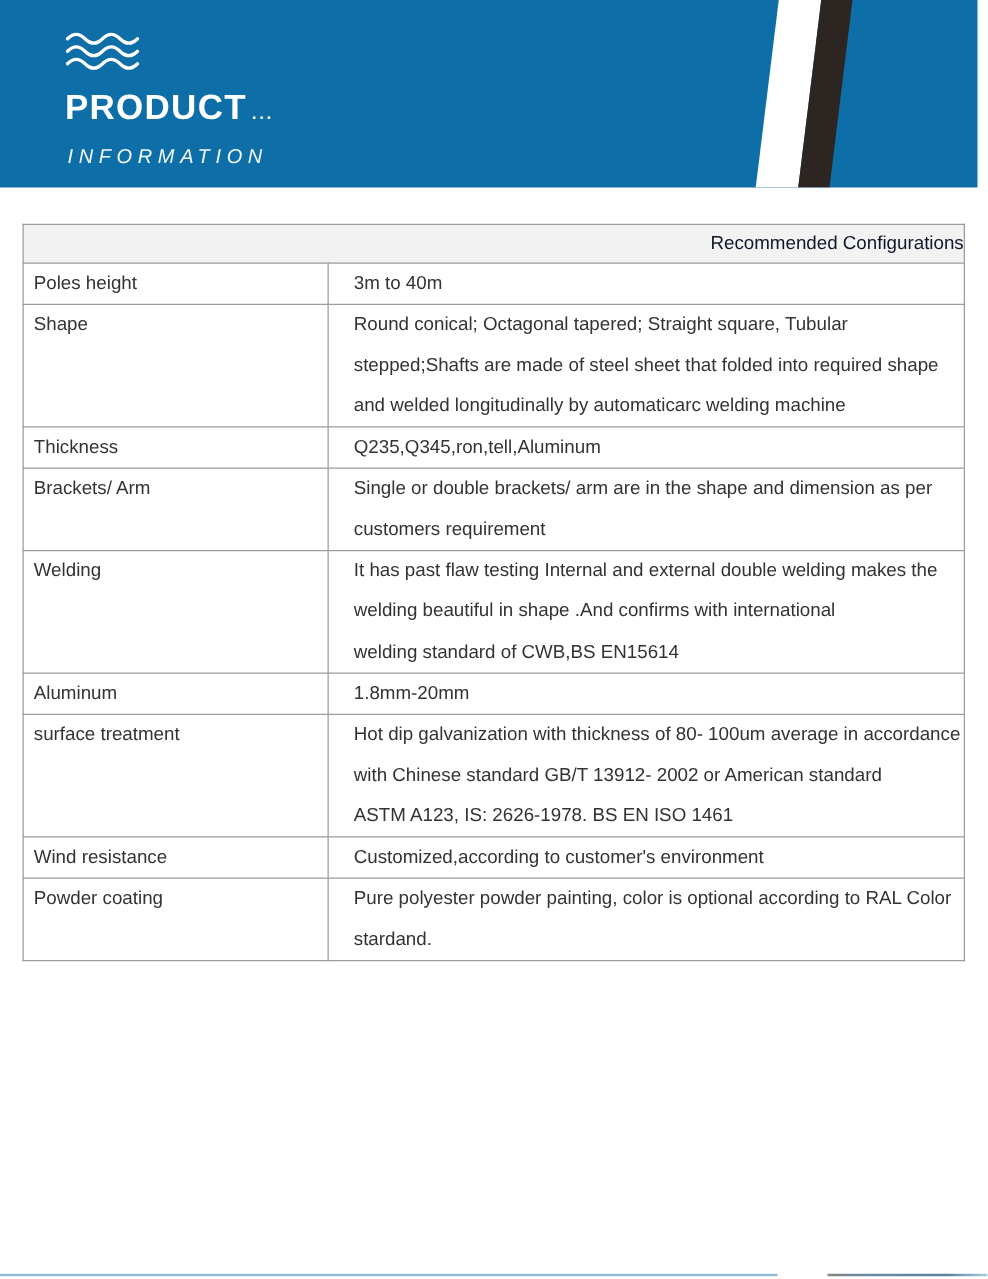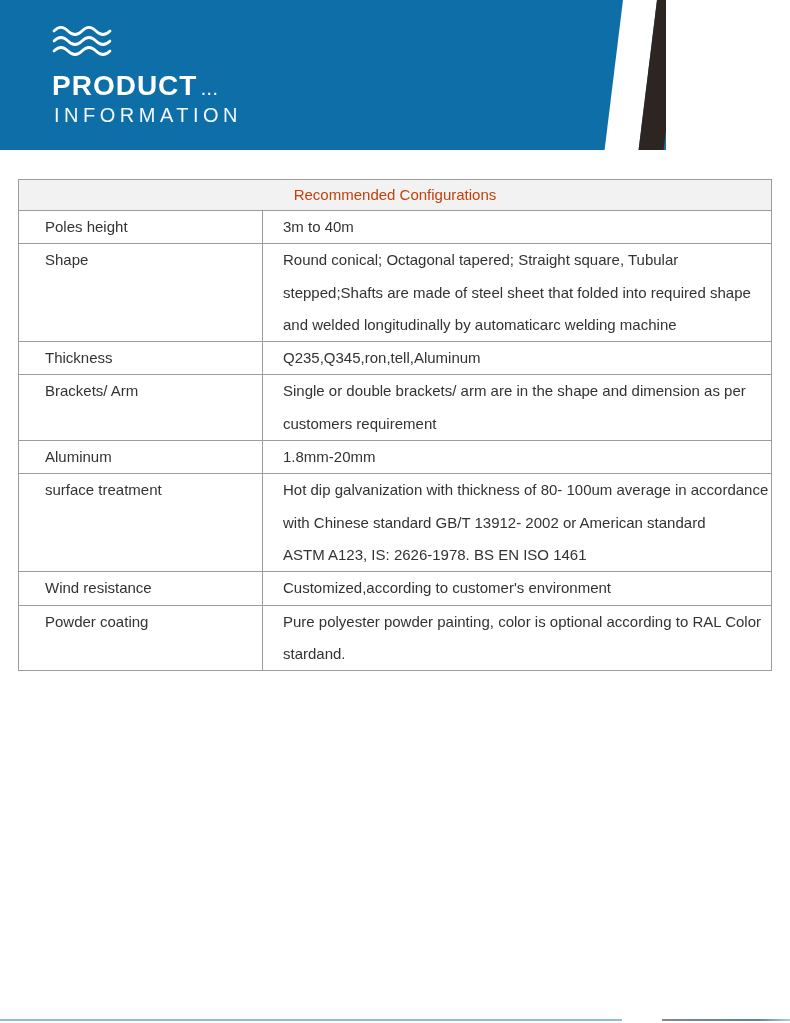--- a/index.html
+++ b/index.html
@@ -9,21 +9,21 @@
     background: #ffffff;
     font-family: "Liberation Sans", sans-serif;
     color: #333333;
     overflow: hidden;
   }
 
   
   .banner {
     position: absolute;
     top: 0; left: 0;
-    width: 666px; height: 150px;
+    width: 782px; height: 150px;
     background: #0e6fa8;
     overflow: hidden;
   }
   .stripe-white {
     position: absolute;
     top: 0; left: 623px;
     width: 34px; height: 150px;
     background: #ffffff;
     transform: skewX(-7deg);
     transform-origin: 0 0;
@@ -51,54 +51,55 @@
     white-space: nowrap;
   }
   .banner-title .suffix {
     font-size: 14px;
     font-weight: bold;
     letter-spacing: 2px;
     margin-left: 4px;
   }
   .banner-subtitle {
     position: absolute;
-    left: 54px; top: 104px;
+    left: 54px; top: 117px;
     color: #f2f8fc;
-    font-size: 20px;
+    font-size: 16px;
     font-weight: normal;
     letter-spacing: 4.5px;
     white-space: nowrap;
+    font-style: italic;
   }
 
   
   .spec-table {
     position: absolute;
     left: 18px; top: 179px;
     width: 754px;
     border-collapse: collapse;
     font-size: 15px;
     color: #333333;
   }
   .spec-table th, .spec-table td {
     border: 1px solid #9c9c9c;
     font-weight: normal;
     vertical-align: top;
   }
   .spec-table { border: 1px solid #8a8a8a; }
   .table-header-cell {
     height: 30px;
     background: #f2f2f2;
-    text-align: center;
+    text-align: right;
     line-height: 30px;
     font-size: 15px;
-    color: #c2410c;
+    color: #0f172a;
   }
   .label-cell {
     width: 244px;
-    padding-left: 26px;
+    padding-left: 8px;
     line-height: 32.3px;
   }
   .value-cell {
     padding-left: 20px;
     line-height: 32.3px;
   }
   .value-line { line-height: 32.3px; }
 
   
   .bottom-line-left {
@@ -163,20 +164,28 @@
         </td>
       </tr>
       <tr>
         <td class="label-cell">Brackets/ Arm</td>
         <td class="value-cell">
           <div class="value-line">Single or double brackets/ arm are in the shape and dimension as per</div>
           <div class="value-line">customers requirement</div>
         </td>
       </tr>
       <tr>
+        <td class="label-cell">Welding</td>
+        <td class="value-cell">
+          <div class="value-line">It has past flaw testing Internal and external double welding makes the</div>
+          <div class="value-line">welding beautiful in shape .And confirms with international</div>
+          <div class="value-line">welding standard of CWB,BS EN15614</div>
+        </td>
+      </tr>
+      <tr>
         <td class="label-cell">Aluminum</td>
         <td class="value-cell">
           <div class="value-line">1.8mm-20mm</div>
         </td>
       </tr>
       <tr>
         <td class="label-cell">surface treatment</td>
         <td class="value-cell">
           <div class="value-line">Hot dip galvanization with thickness of 80- 100um average in accordance</div>
           <div class="value-line">with Chinese standard GB/T 13912- 2002 or American standard</div>

